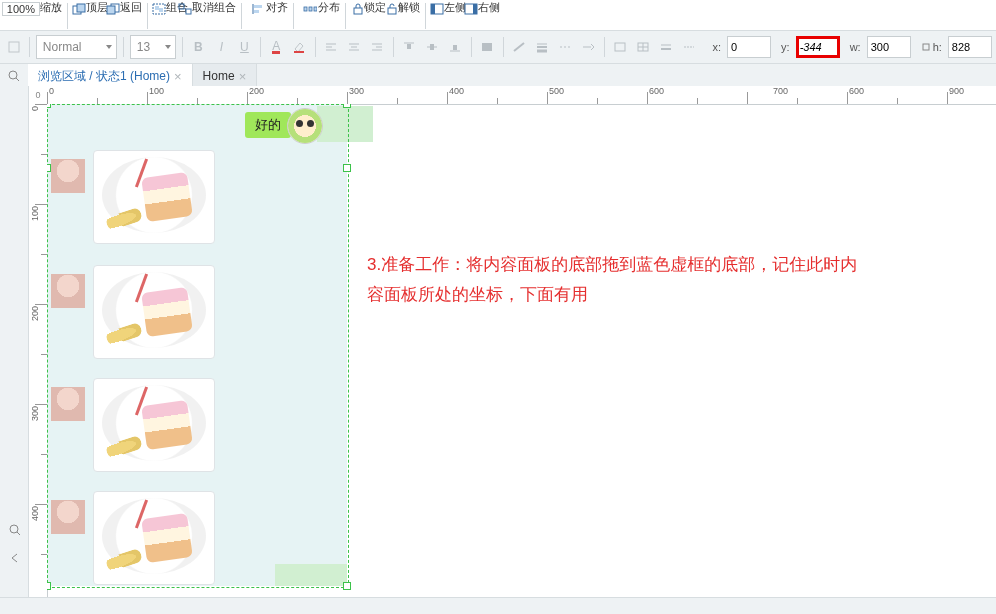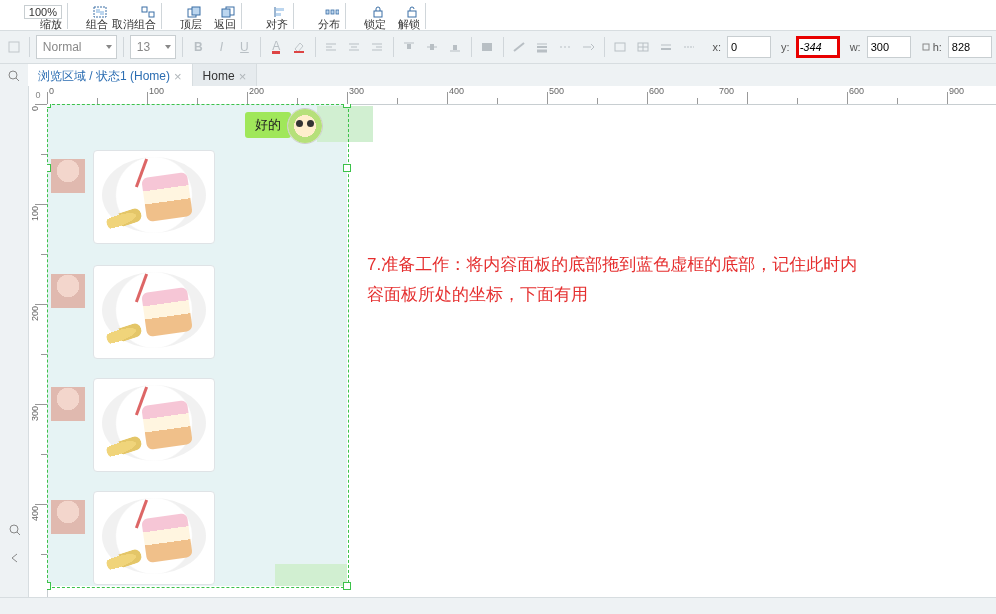--- a/index.html
+++ b/index.html
@@ -2,21 +2,21 @@
 <html><head>
 <meta charset="utf-8">
 <style>
   html, body { margin:0; padding:0; font-family:"Microsoft YaHei","PingFang SC",Arial,sans-serif; font-size:12px; color:#333; background:#fff; user-select:none; overflow:hidden; }
   .app { width:996px; height:614px; position:relative; }
 
   
   .ribbon { height:30px; background:#fff; display:flex; align-items:flex-start; padding:0 2px 0 2px; gap:0; }
   .rgroup { display:flex; align-items:flex-end; height:30px; padding:0 6px 2px 6px; position:relative; }
   .rgroup.sep::after { content:""; position:absolute; right:0; top:3px; bottom:3px; border-right:1px solid #d0d6da; }
-  .ritem { display:flex; flex-direction:column; align-items:flex-end; justify-content:flex-end; width:34px; height:28px; cursor:pointer; }
+  .ritem { display:flex; flex-direction:row; align-items:flex-start; justify-content:flex-end; width:34px; height:28px; cursor:pointer; }
   .ritem .ico { width:16px; height:14px; display:flex; align-items:center; justify-content:center; color:#3a6ea5; }
   .ritem .lbl { font-size:11px; line-height:11px; color:#333; white-space:nowrap; }
   svg { display:block; }
 
   
   .fmtbar { height:32px; background:#eef2f4; border-top:1px solid #d7dde0; border-bottom:1px solid #d7dde0; display:flex; align-items:center; padding:0 4px; gap:4px; color:#888; }
   .fmtbar .sel { height:22px; border:1px solid #c8ced1; background:#fff; display:flex; align-items:center; padding:0 16px 0 6px; position:relative; }
   .fmtbar .sel .arr { position:absolute; right:4px; top:50%; transform:translateY(-50%); border-left:3px solid transparent; border-right:3px solid transparent; border-top:4px solid #888; }
   .fmtbar .sep { width:1px; height:20px; background:#d0d6da; margin:0 2px; }
   .fmtbar .btn { width:24px; height:22px; display:flex; align-items:center; justify-content:center; color:#b8bfc4; cursor:pointer; }
@@ -79,55 +79,55 @@
   <div class="rgroup sep">
     <div class="ritem" style="width:54px">
       <span style="font-size:11px;line-height:12px;background:#fff;border:1px solid #c8ced1;padding:0 4px;">100%</span>
       <span class="lbl">缩放</span>
     </div>
   </div>
   <div class="rgroup sep">
     <div class="ritem">
           <span class="ico">
             <svg width="14" height="12" viewBox="0 0 14 12">
+              <rect x="1" y="3" width="8" height="8" fill="none" stroke="#3a6ea5"></rect>
+              <rect x="5" y="1" width="8" height="8" fill="#bcd6ef" stroke="#3a6ea5"></rect>
+            </svg>
+          </span>
+          <span class="lbl">顶层</span>
+        </div>
+    <div class="ritem">
+          <span class="ico">
+            <svg width="14" height="12" viewBox="0 0 14 12">
+              <rect x="5" y="1" width="8" height="8" fill="none" stroke="#3a6ea5"></rect>
+              <rect x="1" y="3" width="8" height="8" fill="#bcd6ef" stroke="#3a6ea5"></rect>
+            </svg>
+          </span>
+          <span class="lbl">返回</span>
+        </div>
+  </div>
+  <div class="rgroup sep">
+    <div class="ritem">
+          <span class="ico">
+            <svg width="14" height="12" viewBox="0 0 14 12">
               <rect x="1" y="1" width="12" height="10" fill="none" stroke="#3a6ea5" stroke-dasharray="2 1"></rect>
               <rect x="3" y="3" width="4" height="4" fill="#bcd6ef"></rect>
               <rect x="7" y="5" width="4" height="4" fill="#bcd6ef"></rect>
             </svg>
           </span>
           <span class="lbl">组合</span>
         </div>
     <div class="ritem" style="width:48px">
           <span class="ico">
             <svg width="14" height="12" viewBox="0 0 14 12">
               <rect x="1" y="1" width="5" height="5" fill="none" stroke="#3a6ea5"></rect>
               <rect x="8" y="6" width="5" height="5" fill="none" stroke="#3a6ea5"></rect>
             </svg>
           </span>
           <span class="lbl">取消组合</span>
-        </div>
-  </div>
-  <div class="rgroup sep">
-    <div class="ritem">
-          <span class="ico">
-            <svg width="14" height="12" viewBox="0 0 14 12">
-              <rect x="1" y="3" width="8" height="8" fill="none" stroke="#3a6ea5"></rect>
-              <rect x="5" y="1" width="8" height="8" fill="#bcd6ef" stroke="#3a6ea5"></rect>
-            </svg>
-          </span>
-          <span class="lbl">顶层</span>
-        </div>
-    <div class="ritem">
-          <span class="ico">
-            <svg width="14" height="12" viewBox="0 0 14 12">
-              <rect x="5" y="1" width="8" height="8" fill="none" stroke="#3a6ea5"></rect>
-              <rect x="1" y="3" width="8" height="8" fill="#bcd6ef" stroke="#3a6ea5"></rect>
-            </svg>
-          </span>
-          <span class="lbl">返回</span>
         </div>
   </div>
   <div class="rgroup sep">
     <div class="ritem" style="width:40px">
           <span class="ico">
             <svg width="14" height="12">
               <line x1="2" y1="1" x2="2" y2="11" stroke="#3a6ea5"></line>
               <rect x="3" y="2" width="8" height="3" fill="#bcd6ef"></rect>
               <rect x="3" y="7" width="5" height="3" fill="#bcd6ef"></rect>
             </svg>
@@ -158,20 +158,40 @@
           <span class="lbl">锁定</span>
         </div>
     <div class="ritem">
           <span class="ico">
             <svg width="12" height="12" viewBox="0 0 12 12">
               <rect x="2" y="5" width="8" height="6" fill="none" stroke="#3a6ea5"></rect>
               <path d="M4 5 V3 a2 2 0 0 1 4 0" fill="none" stroke="#3a6ea5"></path>
             </svg>
           </span>
           <span class="lbl">解锁</span>
+        </div>
+  </div>
+  <div class="rgroup">
+    <div class="ritem">
+          <span class="ico">
+            <svg width="14" height="12">
+              <rect x="1" y="1" width="12" height="10" fill="none" stroke="#3a6ea5"></rect>
+              <rect x="1" y="1" width="4" height="10" fill="#3a6ea5"></rect>
+            </svg>
+          </span>
+          <span class="lbl">左侧</span>
+        </div>
+    <div class="ritem">
+          <span class="ico">
+            <svg width="14" height="12">
+              <rect x="1" y="1" width="12" height="10" fill="none" stroke="#3a6ea5"></rect>
+              <rect x="9" y="1" width="4" height="10" fill="#3a6ea5"></rect>
+            </svg>
+          </span>
+          <span class="lbl">右侧</span>
         </div>
   </div>
 </div>
 
 <div class="fmtbar">
   <div class="btn">
         <svg width="14" height="14">
           <rect x="2" y="2" width="10" height="10" fill="none" stroke="#c0c6ca"></rect>
         </svg>
       </div>
@@ -372,21 +392,21 @@
           <div class="tick" style="left: 400px; bottom: 0px; width: 1px; height: 12px;"></div>
           <div class="ticklabel" style="left: 402px; top: 0px;">400</div>
           <div class="tick" style="left: 450px; bottom: 0px; width: 1px; height: 6px;"></div>
           <div class="tick" style="left: 500px; bottom: 0px; width: 1px; height: 12px;"></div>
           <div class="ticklabel" style="left: 502px; top: 0px;">500</div>
           <div class="tick" style="left: 550px; bottom: 0px; width: 1px; height: 6px;"></div>
           <div class="tick" style="left: 600px; bottom: 0px; width: 1px; height: 12px;"></div>
           <div class="ticklabel" style="left: 602px; top: 0px;">600</div>
           <div class="tick" style="left: 650px; bottom: 0px; width: 1px; height: 6px;"></div>
           <div class="tick" style="left: 700px; bottom: 0px; width: 1px; height: 12px;"></div>
-          <div class="ticklabel" style="left: 672px; top: 0px;">700</div>
+          <div class="ticklabel" style="left: 726px; top: 0px;">700</div>
           <div class="tick" style="left: 750px; bottom: 0px; width: 1px; height: 6px;"></div>
           <div class="tick" style="left: 800px; bottom: 0px; width: 1px; height: 12px;"></div>
           <div class="ticklabel" style="left: 802px; top: 0px;">600</div>
           <div class="tick" style="left: 850px; bottom: 0px; width: 1px; height: 6px;"></div>
           <div class="tick" style="left: 900px; bottom: 0px; width: 1px; height: 12px;"></div>
           <div class="ticklabel" style="left: 902px; top: 0px;">900</div>
         </div>
     <div class="vruler" id="vruler">
           <div class="tick" style="top: 0px; right: 0px; height: 1px; width: 12px;"></div>
           <div class="ticklabel" style="top: 2px; left: 1px; writing-mode: vertical-rl; transform: rotate(180deg);">0</div>
@@ -460,20 +480,20 @@
           </div>
 
       <div class="selFrame" style="left:0;top:0;width:300px;height:482px"></div>
       <div class="selHandle" style="left:-4px;top:-4px"></div>
       <div class="selHandle" style="left:296px;top:-4px"></div>
       <div class="selHandle" style="left:-4px;top:478px"></div>
       <div class="selHandle" style="left:296px;top:478px"></div>
       <div class="selHandle" style="left:-4px;top:60px"></div>
       <div class="selHandle" style="left:296px;top:60px"></div>
 
-      <div class="redtxt" style="left:320px;top:146px">7.准备工作：将内容面板的底部拖到蓝色虚框的底部，记住此时内容面板所处的坐标，下面有用</div>
+      <div class="redtxt" style="left:320px;top:146px">3.准备工作：将内容面板的底部拖到蓝色虚框的底部，记住此时内容面板所处的坐标，下面有用</div>
     </div>
   </div>
 </div>
 
 <div class="bottombar"></div>
 
 </div>
 
 </body></html>

